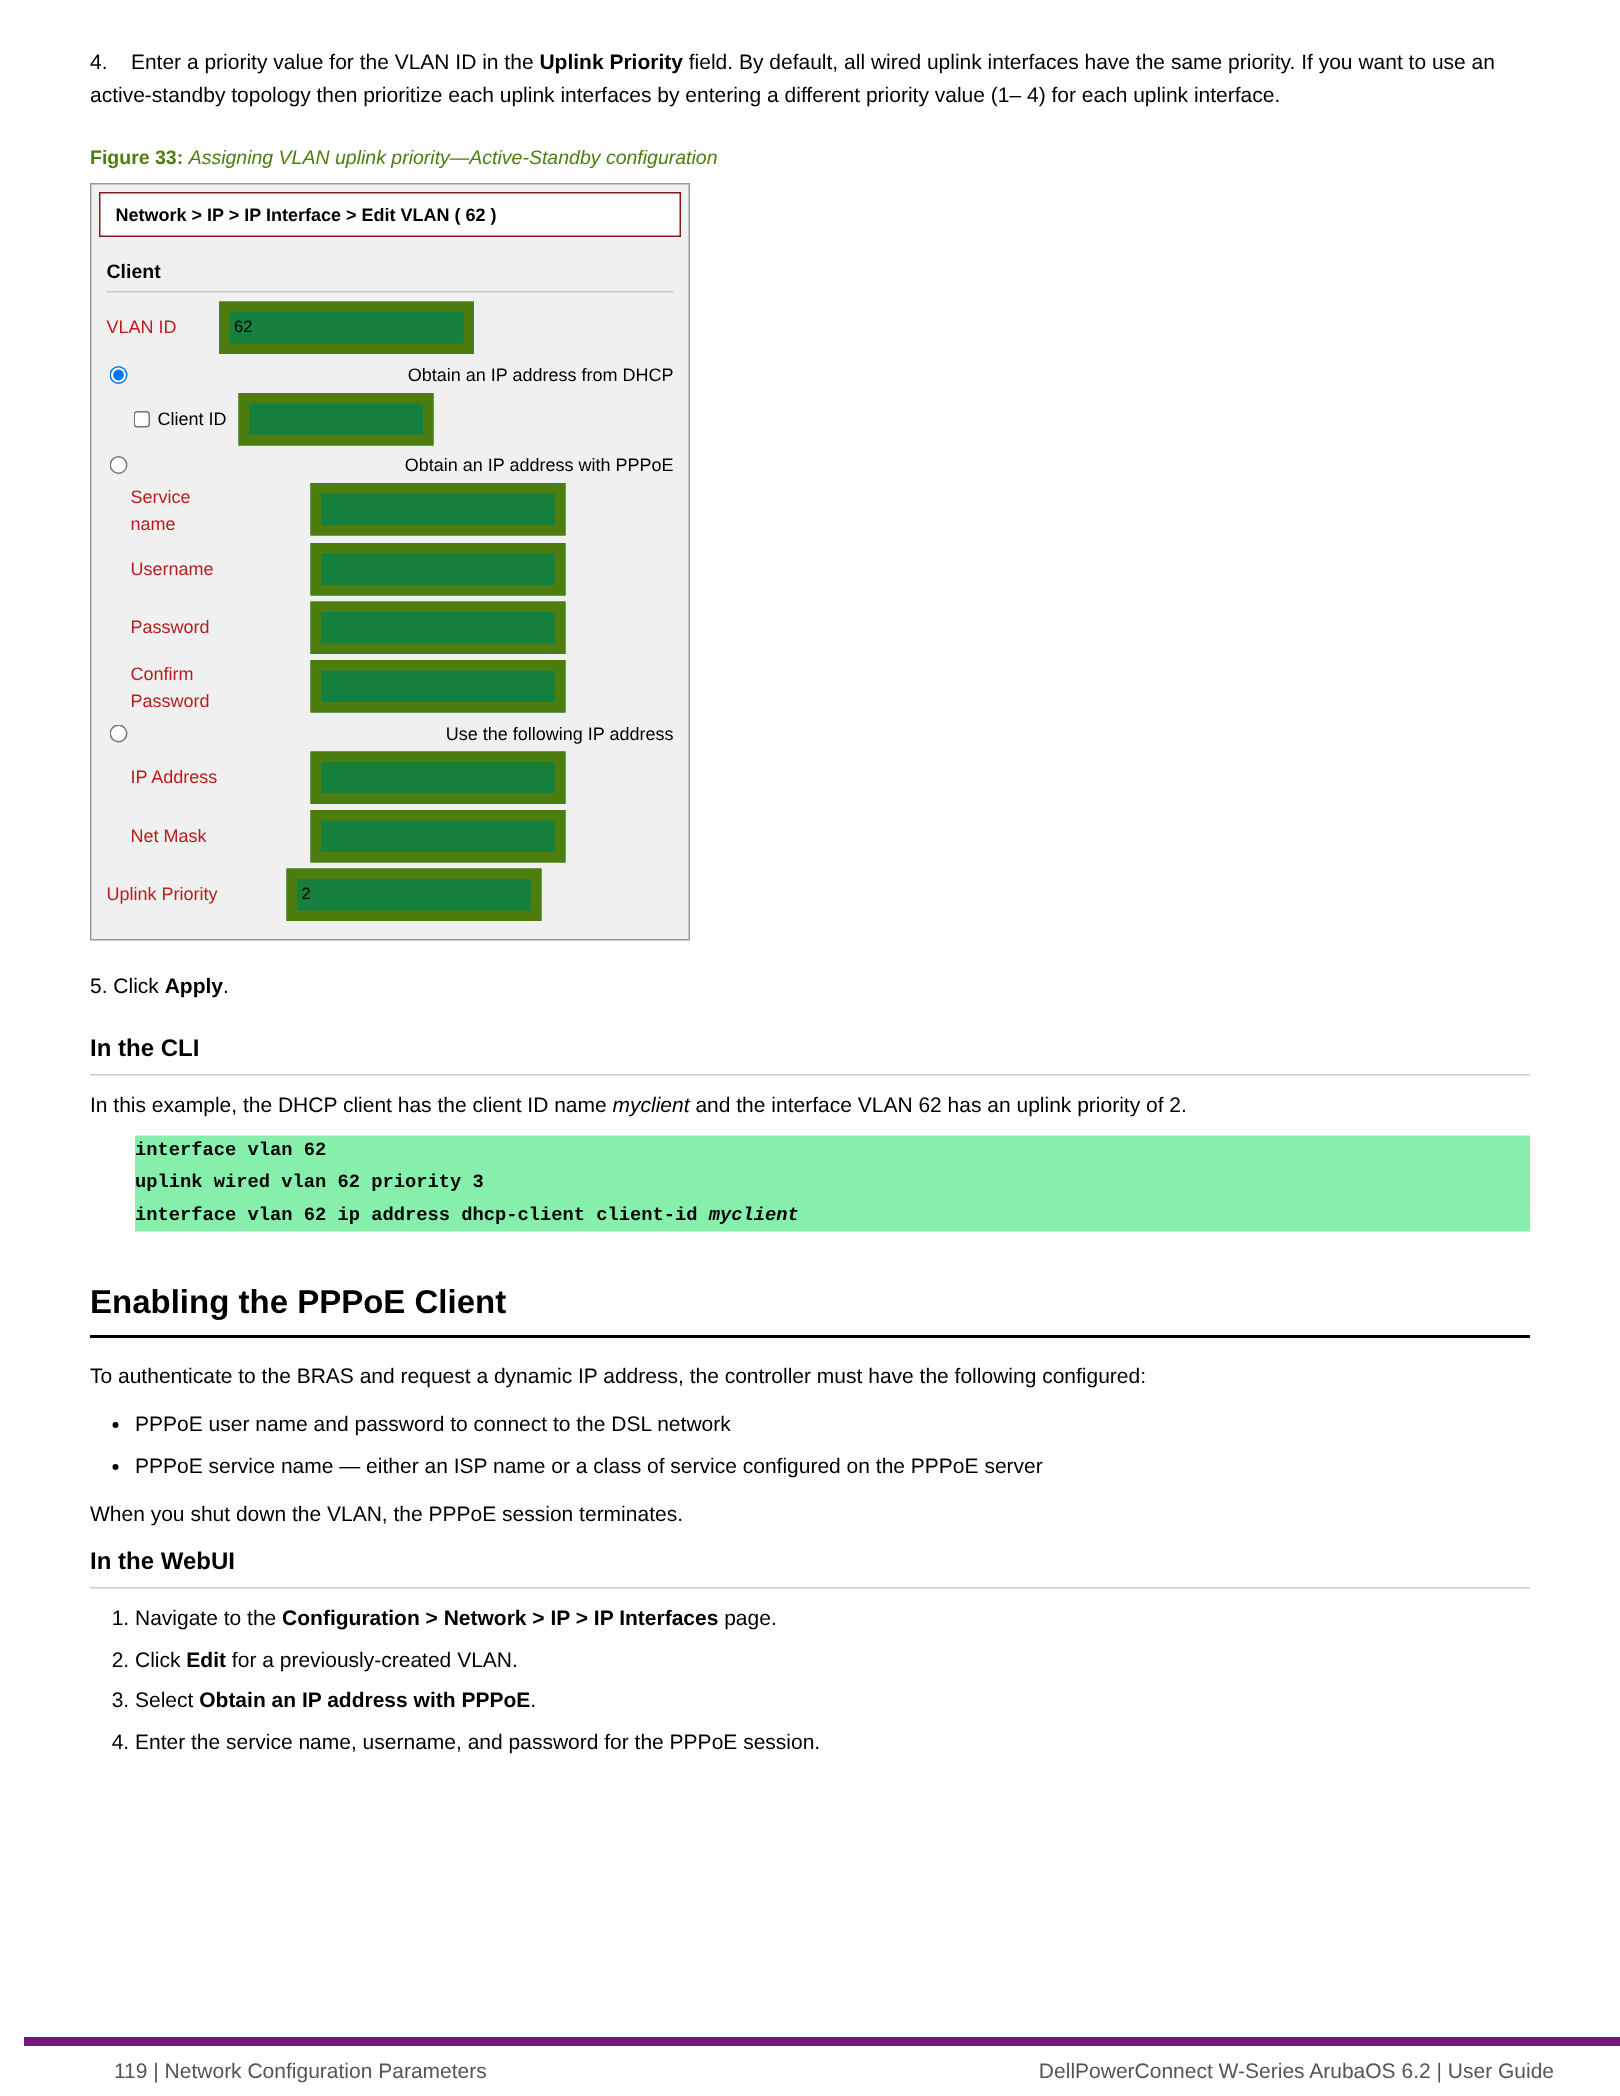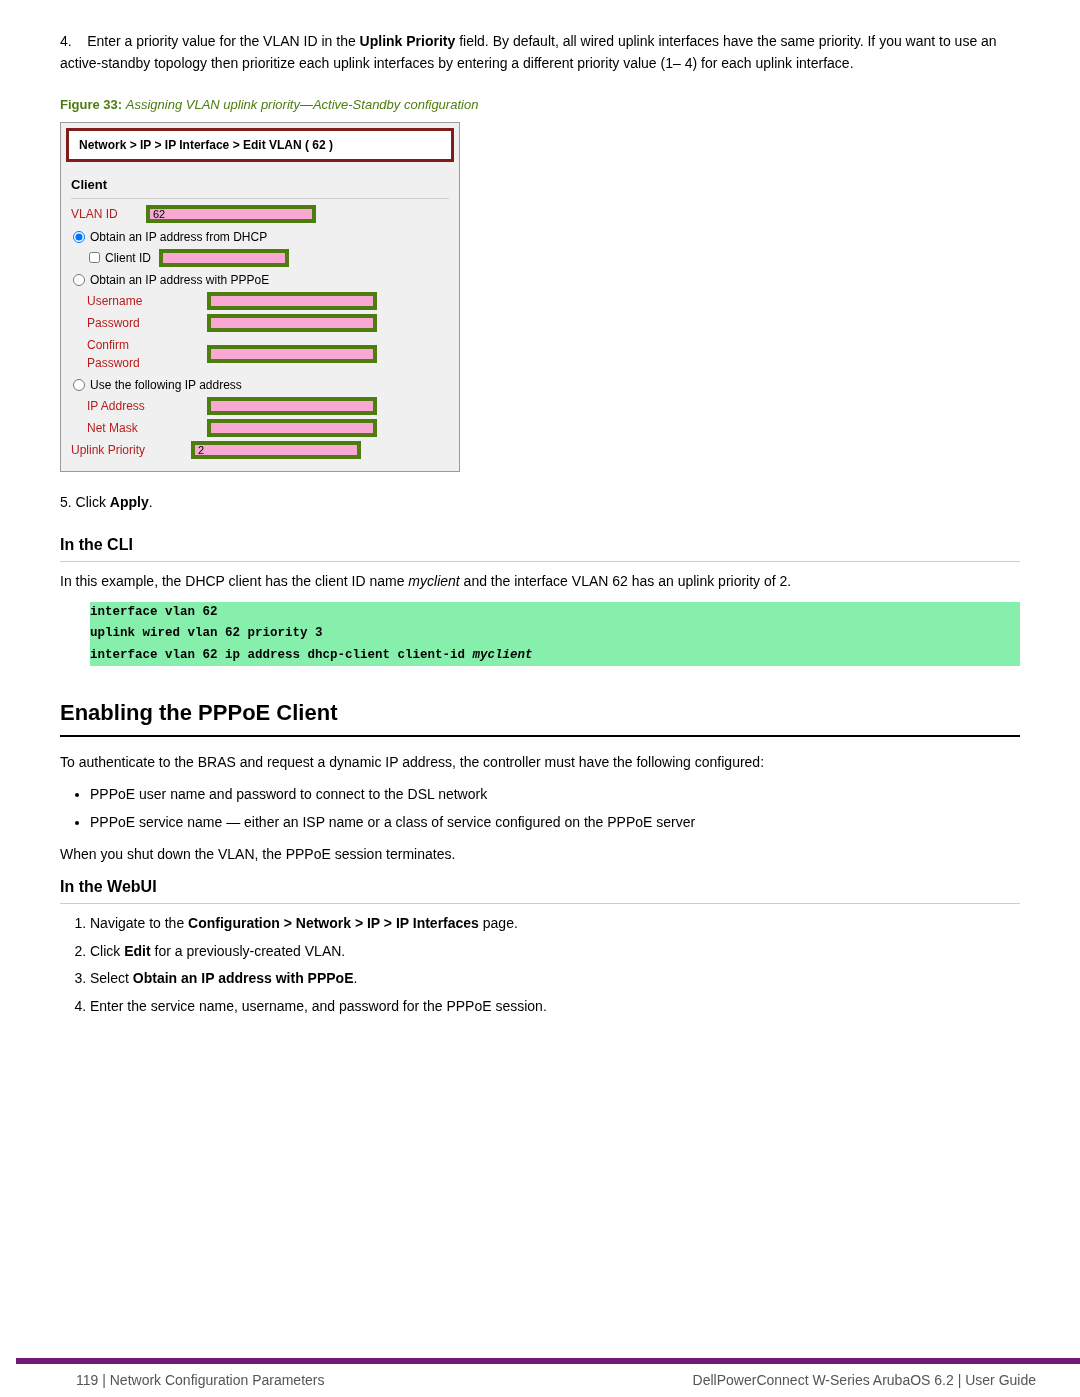--- a/index.html
+++ b/index.html
@@ -36,21 +36,21 @@
     
     .dialog-box {
       border: 1px solid #999;
       background: #f0f0f0;
       width: 400px;
       margin-bottom: 20px;
       font-size: 12px;
     }
     .dialog-title {
       background: #fff;
-      border: 3px solid #7f1d1d;
+      border: 1px solid #7f1d1d;
       padding: 5px 10px;
       font-size: 12px;
       font-weight: bold;
       margin: 5px;
     }
     .dialog-body {
       padding: 8px 10px;
     }
     .details-header {
       font-weight: bold;
@@ -64,32 +64,33 @@
       align-items: center;
       margin-bottom: 4px;
     }
     .form-label {
       width: 120px;
       font-size: 12px;
       color: #b91c1c;
       flex-shrink: 0;
     }
     .form-input {
-      border: 4px solid #4d7c0f;
-      background: #f9a8d4;
-      height: 18px;
+      border: 7px solid #4d7c0f;
+      background: #15803d;
+      height: 35px;
       width: 170px;
       font-size: 11px;
       padding: 1px 3px;
     }
     .radio-row {
       display: flex;
       align-items: center;
       margin-bottom: 3px;
       margin-left: 2px;
+      justify-content: space-between;
     }
     .radio-input {
       margin-right: 5px;
     }
     .checkbox-row {
       display: flex;
       align-items: center;
       margin-bottom: 4px;
       margin-left: 18px;
     }
@@ -236,20 +237,24 @@
         <input type="checkbox" class="checkbox-input" style="">
         <span style="margin-right:8px;">Client ID</span>
         <input class="form-input" type="text" style="width: 130px;">
       </div>
 
       <div class="radio-row">
         <input type="radio" name="ip-type" class="radio-input" style="">
         <span>Obtain an IP address with PPPoE</span>
       </div>
 
+      <div class="form-row section-indent">
+        <span class="form-label">Service<br>name</span>
+        <input class="form-input" type="text" value="" style="">
+      </div>
 
       <div class="form-row section-indent">
         <span class="form-label">Username</span>
         <input class="form-input" type="text" value="" style="">
       </div>
 
       <div class="form-row section-indent">
         <span class="form-label">Password</span>
         <input class="form-input" type="password" value="" style="">
       </div>

